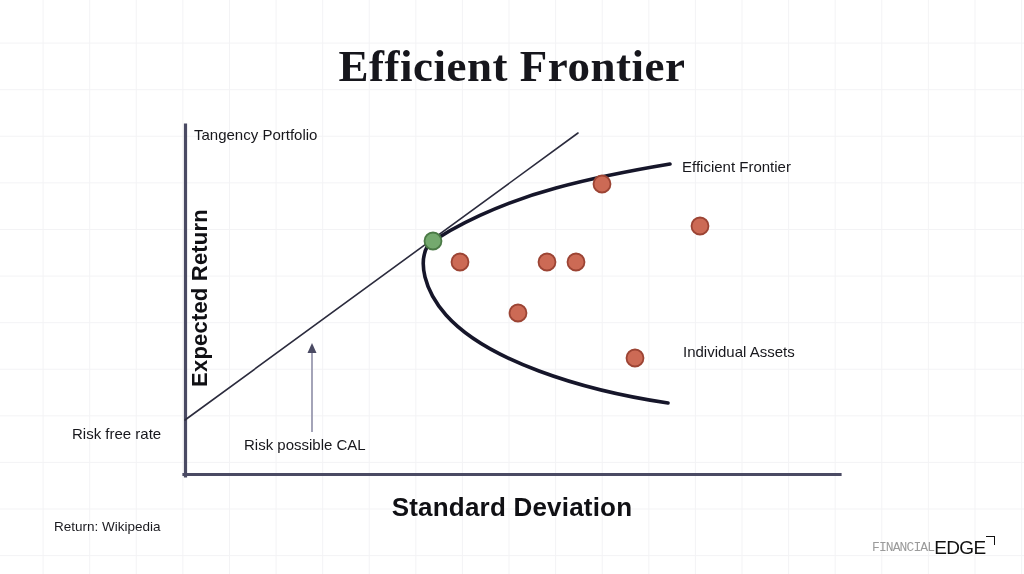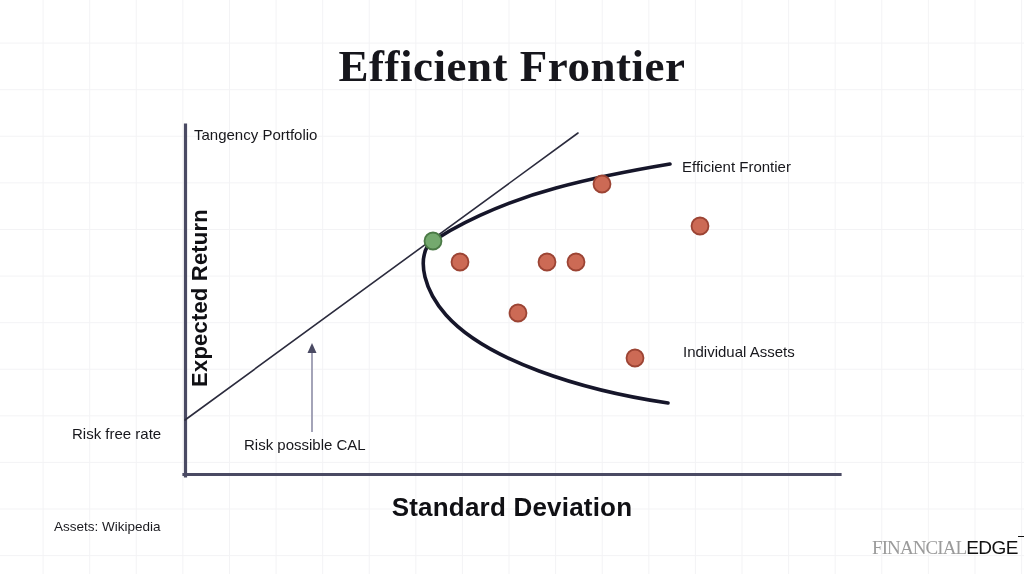--- a/index.html
+++ b/index.html
@@ -103,22 +103,22 @@
   
   #brand-logo {
     position: absolute;
     left: 872px;
     top: 538px;
     display: flex;
     align-items: flex-start;
     height: 22px;
   }
   #brand-financial {
-    font-family: Liberation Serif, serif;
-    font-size: 19px;
+    font-family: Liberation Mono, monospace;
+    font-size: 13px;
     font-weight: 300;
     letter-spacing: -0.9px;
     color: #9b9b9b;
     line-height: 20px;
   }
   #brand-edge {
     font-family: "Liberation Sans", sans-serif;
     font-size: 19px;
     font-weight: normal;
     letter-spacing: -0.6px;
@@ -180,21 +180,21 @@
 
   <div class="annot" id="label-tangency">Tangency Portfolio</div>
   <div class="annot" id="label-efficient">Efficient Frontier</div>
   <div class="annot" id="label-individual">Individual Assets</div>
   <div class="annot" id="label-riskfree">Risk free rate</div>
   <div class="annot" id="label-cal">Risk possible CAL</div>
 
   <div id="axis-x-title">Standard Deviation</div>
   <div id="axis-y-title">Expected Return</div>
 
-  <div id="label-source">Assets: Wikipedia</div>
+  <div id="label-source">Return: Wikipedia</div>
 
   <div id="brand-logo">
     <span id="brand-financial">FINANCIAL</span>
     <span id="brand-edge">EDGE</span>
     <span id="brand-flag"></span>
   </div>
 
 </div>
 
 </body></html>

